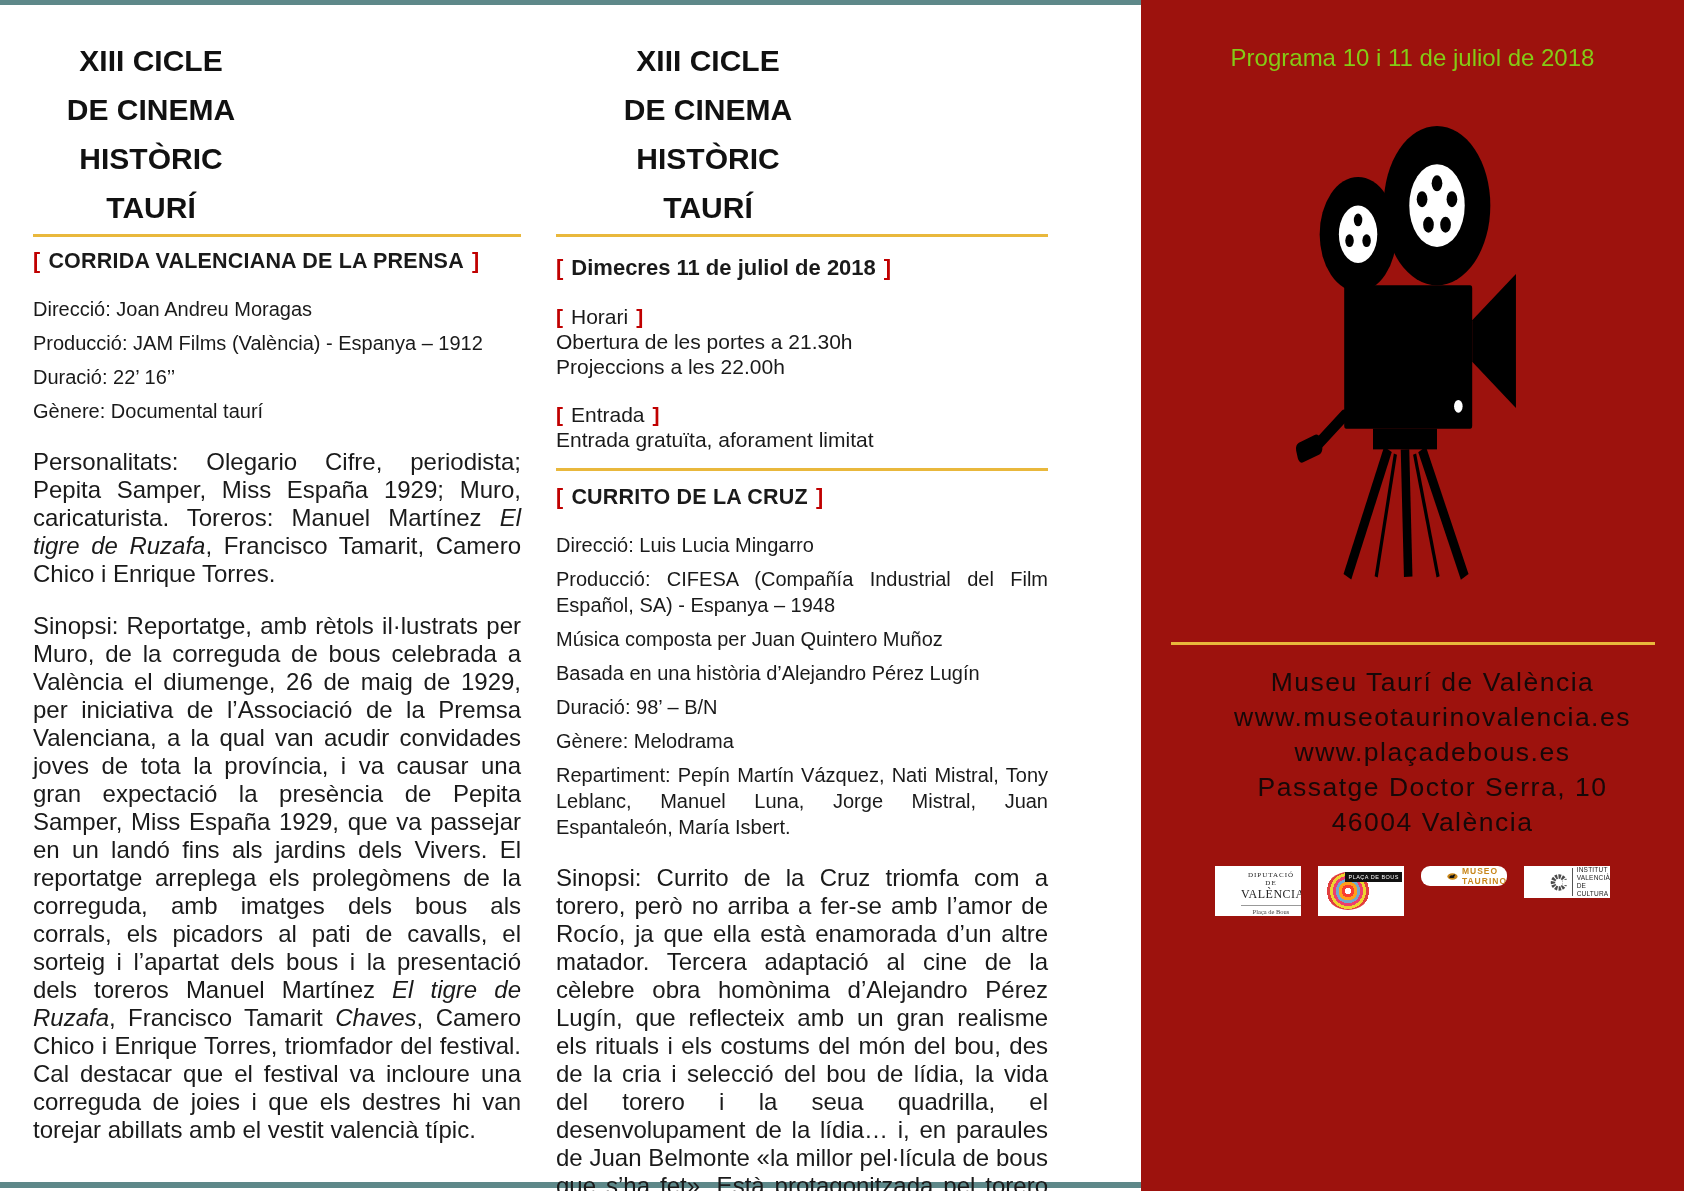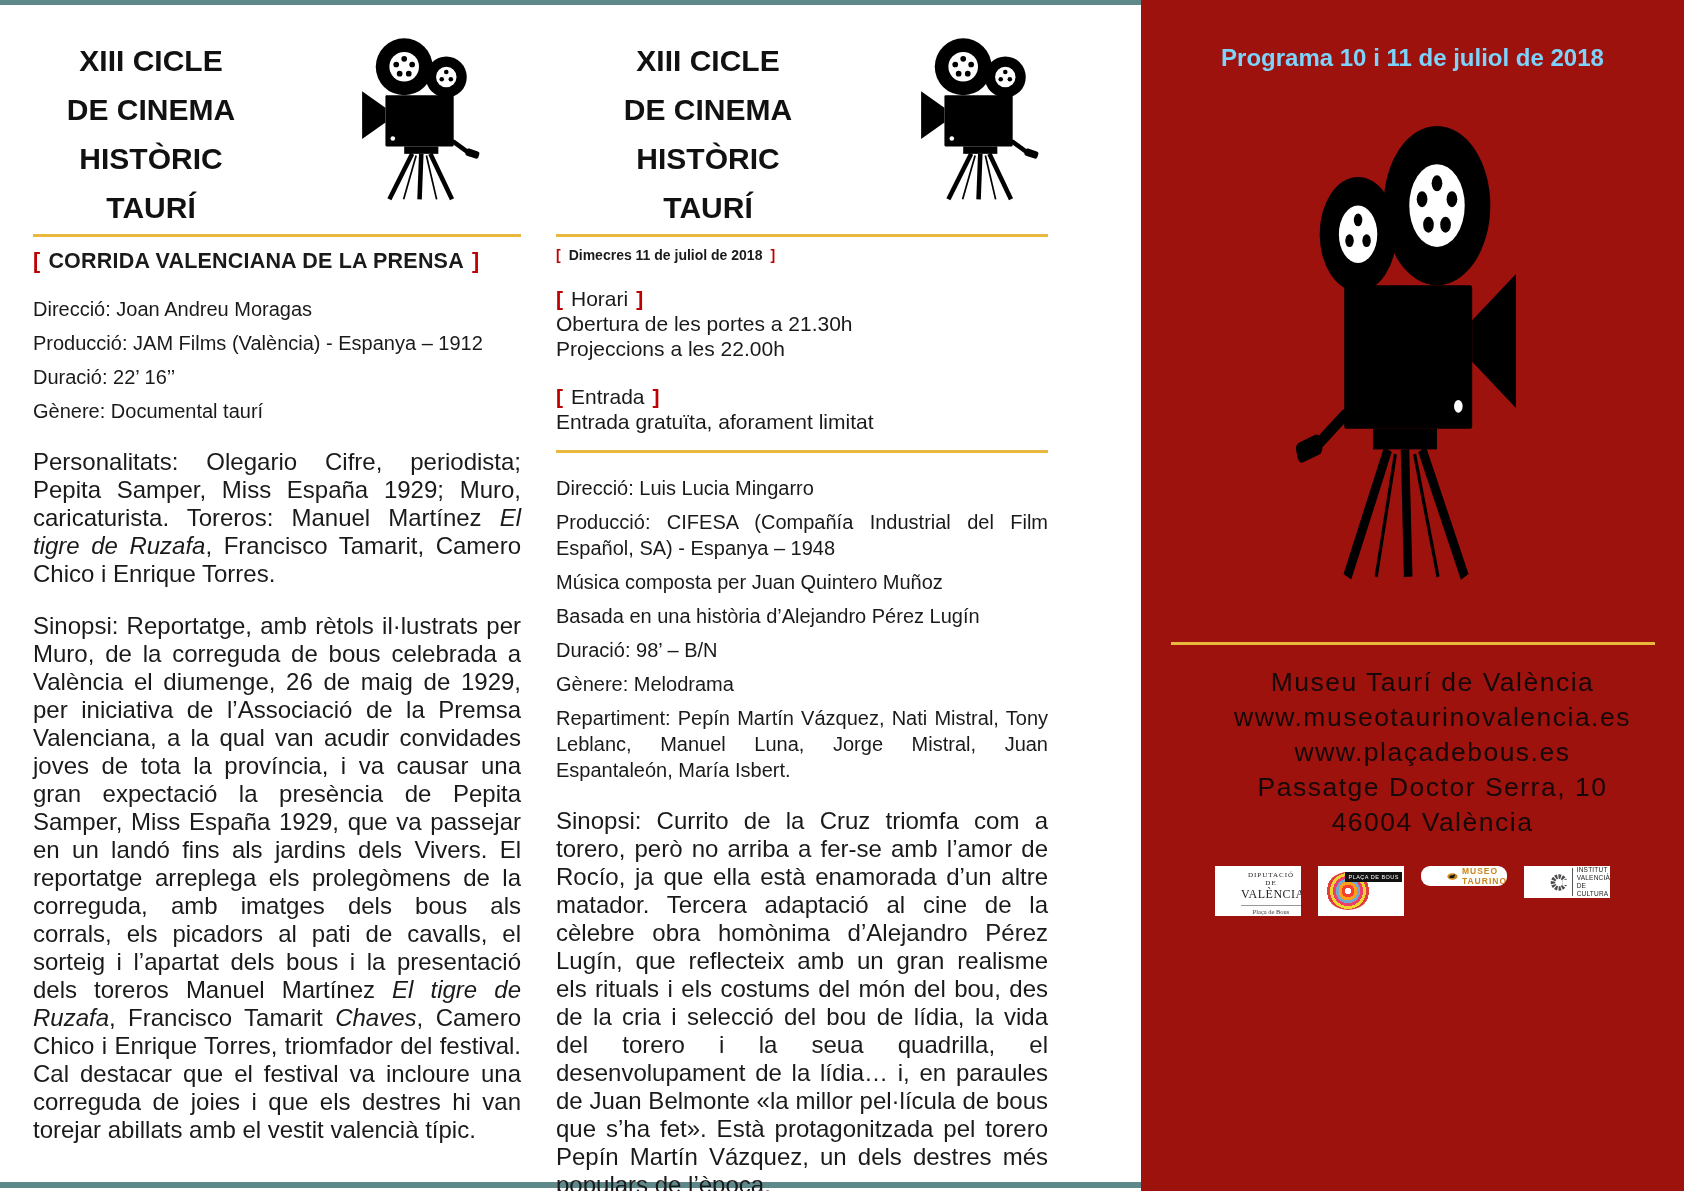--- a/index.html
+++ b/index.html
@@ -13,21 +13,21 @@
   }
   .teal-bar { position:absolute; left:0; width:1141px; height:5px; background:#5E8889; }
   .teal-top { top:0; }
   .teal-bottom { top:1182px; height:6px; }
 
   
   .column { position:absolute; top:22px; }
   .panel1 { left:33px;  width:488px; }
   .panel2 { left:556px; width:492px; }
 
-  .header-row { display:flex; align-items:flex-start; height:198px; }
+  .header-row { display:flex; align-items:flex-start; height:198px;flex-direction:column; }
   .col-title {
     width:236px; padding-top:14px;
     font-size:30px; font-weight:bold; line-height:49px;
     text-align:center; white-space:pre-line; color:#111;
   }
   .panel2 .col-title { margin-left:34px; }
   .cam-small { width:128px; height:184px; margin-left:auto; margin-right:40px; margin-top:4px; }
   .panel2 .cam-small { margin-right:8px; }
 
   .gold-line { height:3px; background:#E9B83C; margin-top:14px; }
@@ -35,37 +35,37 @@
   .sec-head { margin-top:12px; font-size:21.5px; font-weight:bold; letter-spacing:0.2px; }
   .bracket { color:#C00000; font-weight:bold; }
   .bracket-l { padding-right:8px; }
   .bracket-r { padding-left:8px; }
 
   .details { margin-top:22px; }
   .detail-line { font-size:20px; line-height:26px; margin-bottom:8px; text-align:justify; }
   .para { font-size:24px; line-height:28px; text-align:justify; margin-top:24px; }
 
   
-  .date-head { margin-top:10px; font-size:14px; font-weight:bold; }
+  .date-head { margin-top:18px; font-size:22px; font-weight:bold; }
   .info-group { margin-top:24px; }
   .info-head { font-size:21px; }
   .info-line { font-size:21px; line-height:25px; }
   .gold-line2 { height:3px; background:#E9B83C; margin-top:16px; }
   .panel2 .sec-head2 { margin-top:14px; font-size:21.5px; font-weight:bold; }
 
   
   .panel3 {
     position:absolute; left:1141px; top:0; width:543px; height:1191px;
     background:#9D120D;
   }
   .p3-title {
     margin-top:46px; font-size:37px; font-weight:bold; line-height:58px;
     text-align:center; white-space:pre-line; color:#0e0402;
   }
-  .p3-sub { margin-top:44px; font-size:24px; font-weight:bold; text-align:center; color:#7dd3fc; }
+  .p3-sub { margin-top:44px; font-size:24px; font-weight:normal; text-align:center; color:#84cc16; }
   .cam-big { display:block; margin:38px auto 0 auto; width:240px; height:478px; }
   .p3-line { height:3px; background:#E9B83C; width:484px; margin:54px auto 0 auto; }
   .p3-contact { margin-top:20px; text-align:center; color:#160808; }
   .contact-line { font-size:26.5px; line-height:35px; letter-spacing:1.5px;padding-left:40px; }
 
   
   .logos { display:flex; justify-content:center; gap:17px; margin-top:26px; }
   .logo { width:86px; height:50px; background:#ffffff; overflow:hidden; position:relative;padding-left:26px; }
 
   .logo-dip { text-align:center; padding-top:5px; font-family:"Liberation Serif", serif; color:#222; }
@@ -184,20 +184,23 @@
 
   <div class="info-group">
     <div class="info-head">
       <span class="bracket bracket-l">[</span><span>Entrada</span><span class="bracket bracket-r">]</span>
     </div>
     <div class="info-line">Entrada gratuïta, aforament limitat</div>
   </div>
 
   <div class="gold-line2"></div>
 
+  <div class="sec-head sec-head2">
+    <span class="bracket bracket-l">[</span><span>CURRITO DE LA CRUZ</span><span class="bracket bracket-r">]</span>
+  </div>
 
   <div class="details">
     <div class="detail-line">Direcció: Luis Lucia Mingarro</div>
     <div class="detail-line">Producció: CIFESA (Compañía Industrial del Film Español, SA) - Espanya – 1948</div>
     <div class="detail-line">Música composta per Juan Quintero Muñoz</div>
     <div class="detail-line">Basada en una història d’Alejandro Pérez Lugín</div>
     <div class="detail-line">Duració: 98’ – B/N</div>
     <div class="detail-line">Gènere: Melodrama</div>
     <div class="detail-line">Repartiment: Pepín Martín Vázquez, Nati Mistral, Tony Leblanc, Manuel Luna, Jorge Mistral, Juan Espantaleón, María Isbert.</div>
   </div>

